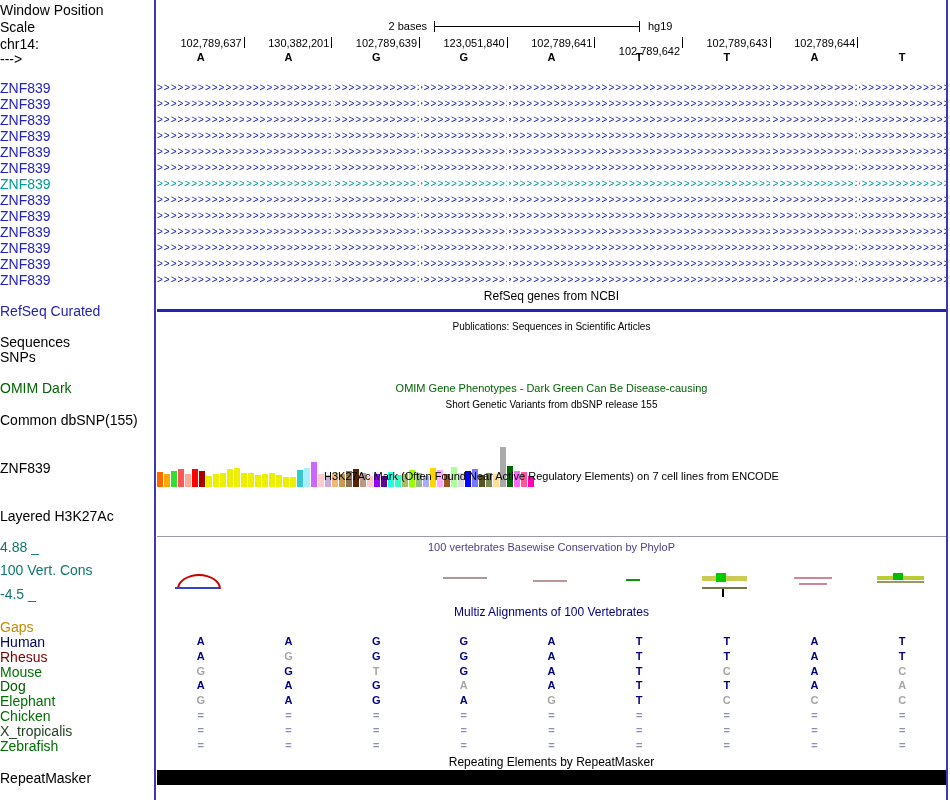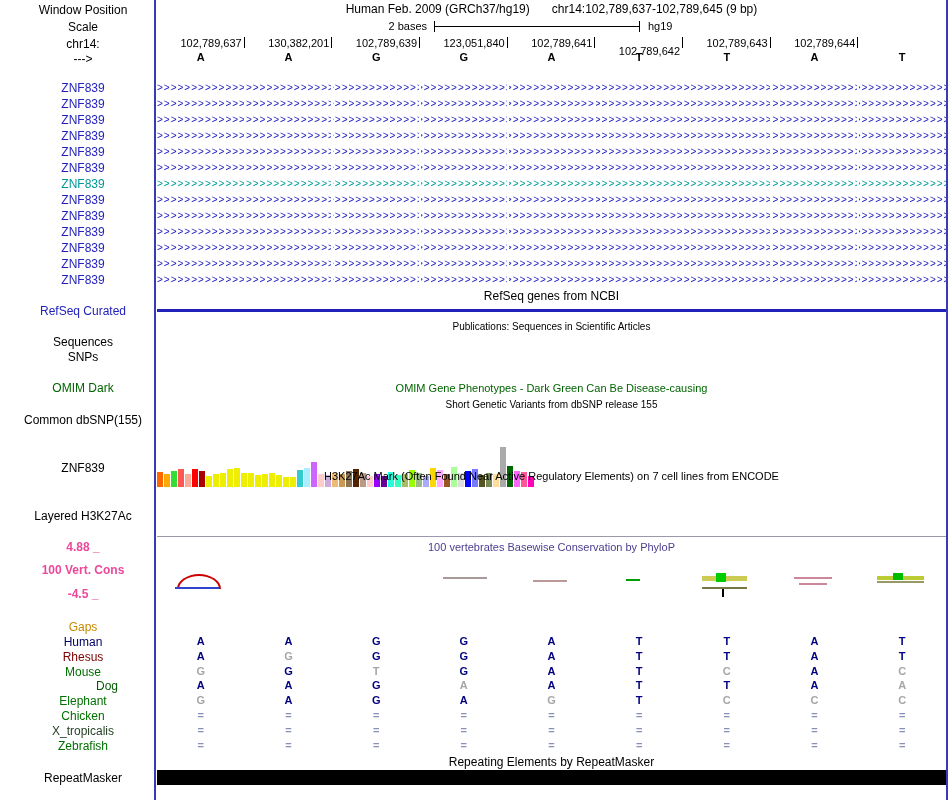--- a/index.html
+++ b/index.html
@@ -1,22 +1,22 @@
 <!DOCTYPE html>
 <html><head>
 <meta charset="utf-8">
 <style>
   html,body{margin:0;padding:0;background:#fff;}
   #browser{position:relative;width:950px;height:800px;background:#fff;overflow:hidden;
     font-family:"Liberation Sans","DejaVu Sans",sans-serif;font-size:12px;color:#000;}
   .rail{position:absolute;top:0;bottom:0;width:2px;background:#3A3AB8;}
-  .side-label{position:absolute;left:8px;width:150px;text-align:center;height:14px;line-height:14px;white-space:nowrap;font-size:12px;}
+  .side-label{position:absolute;left:0;width:150px;text-align:left;height:14px;line-height:14px;white-space:nowrap;font-size:14px;}
   .center-title{position:absolute;left:157px;width:789px;text-align:center;height:14px;line-height:14px;font-size:12px;white-space:nowrap;}
   .small{font-size:10px;}
-  .slate{color:#ec4899;font-weight:bold;}
+  .slate{color:#0f766e;}
   .gap20{display:inline-block;width:22px;}
   .scale-text{position:absolute;top:20px;left:157px;width:270px;text-align:right;font-size:11px;height:13px;line-height:13px;}
   .scale-line{position:absolute;top:26px;left:434px;width:206px;height:1px;background:#000;}
   .scale-tick{position:absolute;top:21px;width:1px;height:11px;background:#000;}
   .scale-genome{position:absolute;top:20px;left:648px;font-size:11px;height:13px;line-height:13px;}
   .coord-num{position:absolute;font-size:11px;height:13px;line-height:13px;white-space:nowrap;}
   .coord-tick{position:absolute;width:1px;height:11px;background:#000;}
   .base-letter{position:absolute;width:16px;text-align:center;font-weight:bold;font-size:11px;height:13px;line-height:13px;}
   .arrow-row{position:absolute;left:157px;width:789px;height:16px;line-height:16px;overflow:hidden;white-space:nowrap;font-size:10px;letter-spacing:1px;}
   .col-stripe{position:absolute;top:80px;height:208px;width:2px;background:#fff;}
@@ -30,21 +30,20 @@
   .repeat-bar{position:absolute;top:770px;left:157px;width:789px;height:15px;background:#000;}
 </style>
 </head>
 <body>
 
 <div id="browser">
   <div class="rail" style="left:154px"></div>
   <div class="rail" style="left:946px"></div>
 
   <div class="side-label" style="top:3px">Window Position</div>
-  <div class="center-title" style="top:2px"><span>Human Feb. 2009 (GRCh37/hg19)</span><span class="gap20"></span><span>chr14:102,789,637-102,789,645 (9 bp)</span></div>
 
   <div class="side-label" style="top:20px">Scale</div>
   <div class="scale-text">2 bases</div>
   <div class="scale-line"></div>
   <div class="scale-tick" style="left:434px"></div>
   <div class="scale-tick" style="left:639px"></div>
   <div class="scale-genome">hg19</div>
 
   <div class="side-label" style="top:37px">chr14:</div>
   <div class="side-label" style="top:52px">---&gt;</div>
@@ -124,20 +123,21 @@
 
   <div class="center-title" style="top:469px;font-size:11px">H3K27Ac Mark (Often Found Near Active Regulatory Elements) on 7 cell lines from ENCODE</div>
   <div class="side-label" style="top:509px">Layered H3K27Ac</div>
   <div class="h3k-baseline"></div>
 
   <div class="side-label slate" style="top:540px">4.88 _</div>
   <div class="center-title" style="top:540px;font-size:11px;color:#4A3E8E">100 vertebrates Basewise Conservation by PhyloP</div>
   <div class="side-label slate" style="top:563px">100 Vert. Cons</div>
   <div class="side-label slate" style="top:587px">-4.5 _</div>
 
+  <div class="center-title" style="top:605px;color:#000080">Multiz Alignments of 100 Vertebrates</div>
   <div class="side-label" style="top:620px;color:#C78A00">Gaps</div>
 
   <div class="center-title" style="top:755px">Repeating Elements by RepeatMasker</div>
   <div class="side-label" style="top:771px">RepeatMasker</div>
   <div class="repeat-bar"></div>
 <div class="coord-num" style="right: 708.333px; top: 37px;">102,789,637</div>
     <div class="coord-tick" style="left: 243.667px; top: 37px;"></div>
     <div class="coord-num" style="right: 620.667px; top: 37px;">130,382,201</div>
     <div class="coord-tick" style="left: 331.333px; top: 37px;"></div>
     <div class="coord-num" style="right: 533px; top: 37px;">102,789,639</div>
@@ -232,21 +232,21 @@
     <div class="side-label" style="top: 665px; color: rgb(0, 112, 0);">Mouse</div>
     <div class="align-base" style="left: 192.833px; top: 665px; color: rgb(166, 166, 166);">G</div>
     <div class="align-base" style="left: 280.5px; top: 665px; color: rgb(0, 0, 128);">G</div>
     <div class="align-base" style="left: 368.167px; top: 665px; color: rgb(166, 166, 166);">T</div>
     <div class="align-base" style="left: 455.833px; top: 665px; color: rgb(0, 0, 128);">G</div>
     <div class="align-base" style="left: 543.5px; top: 665px; color: rgb(0, 0, 128);">A</div>
     <div class="align-base" style="left: 631.167px; top: 665px; color: rgb(0, 0, 128);">T</div>
     <div class="align-base" style="left: 718.833px; top: 665px; color: rgb(166, 166, 166);">C</div>
     <div class="align-base" style="left: 806.5px; top: 665px; color: rgb(0, 0, 128);">A</div>
     <div class="align-base" style="left: 894.167px; top: 665px; color: rgb(166, 166, 166);">C</div>
-    <div class="side-label" style="top: 679px; color: rgb(0, 90, 0); margin-left: 24px;">Dog</div>
+    <div class="side-label" style="top: 679px; color: rgb(0, 90, 0);">Dog</div>
     <div class="align-base" style="left: 192.833px; top: 679px; color: rgb(0, 0, 128);">A</div>
     <div class="align-base" style="left: 280.5px; top: 679px; color: rgb(0, 0, 128);">A</div>
     <div class="align-base" style="left: 368.167px; top: 679px; color: rgb(0, 0, 128);">G</div>
     <div class="align-base" style="left: 455.833px; top: 679px; color: rgb(166, 166, 166);">A</div>
     <div class="align-base" style="left: 543.5px; top: 679px; color: rgb(0, 0, 128);">A</div>
     <div class="align-base" style="left: 631.167px; top: 679px; color: rgb(0, 0, 128);">T</div>
     <div class="align-base" style="left: 718.833px; top: 679px; color: rgb(0, 0, 128);">T</div>
     <div class="align-base" style="left: 806.5px; top: 679px; color: rgb(0, 0, 128);">A</div>
     <div class="align-base" style="left: 894.167px; top: 679px; color: rgb(166, 166, 166);">A</div>
     <div class="side-label" style="top: 694px; color: rgb(0, 112, 0);">Elephant</div>

